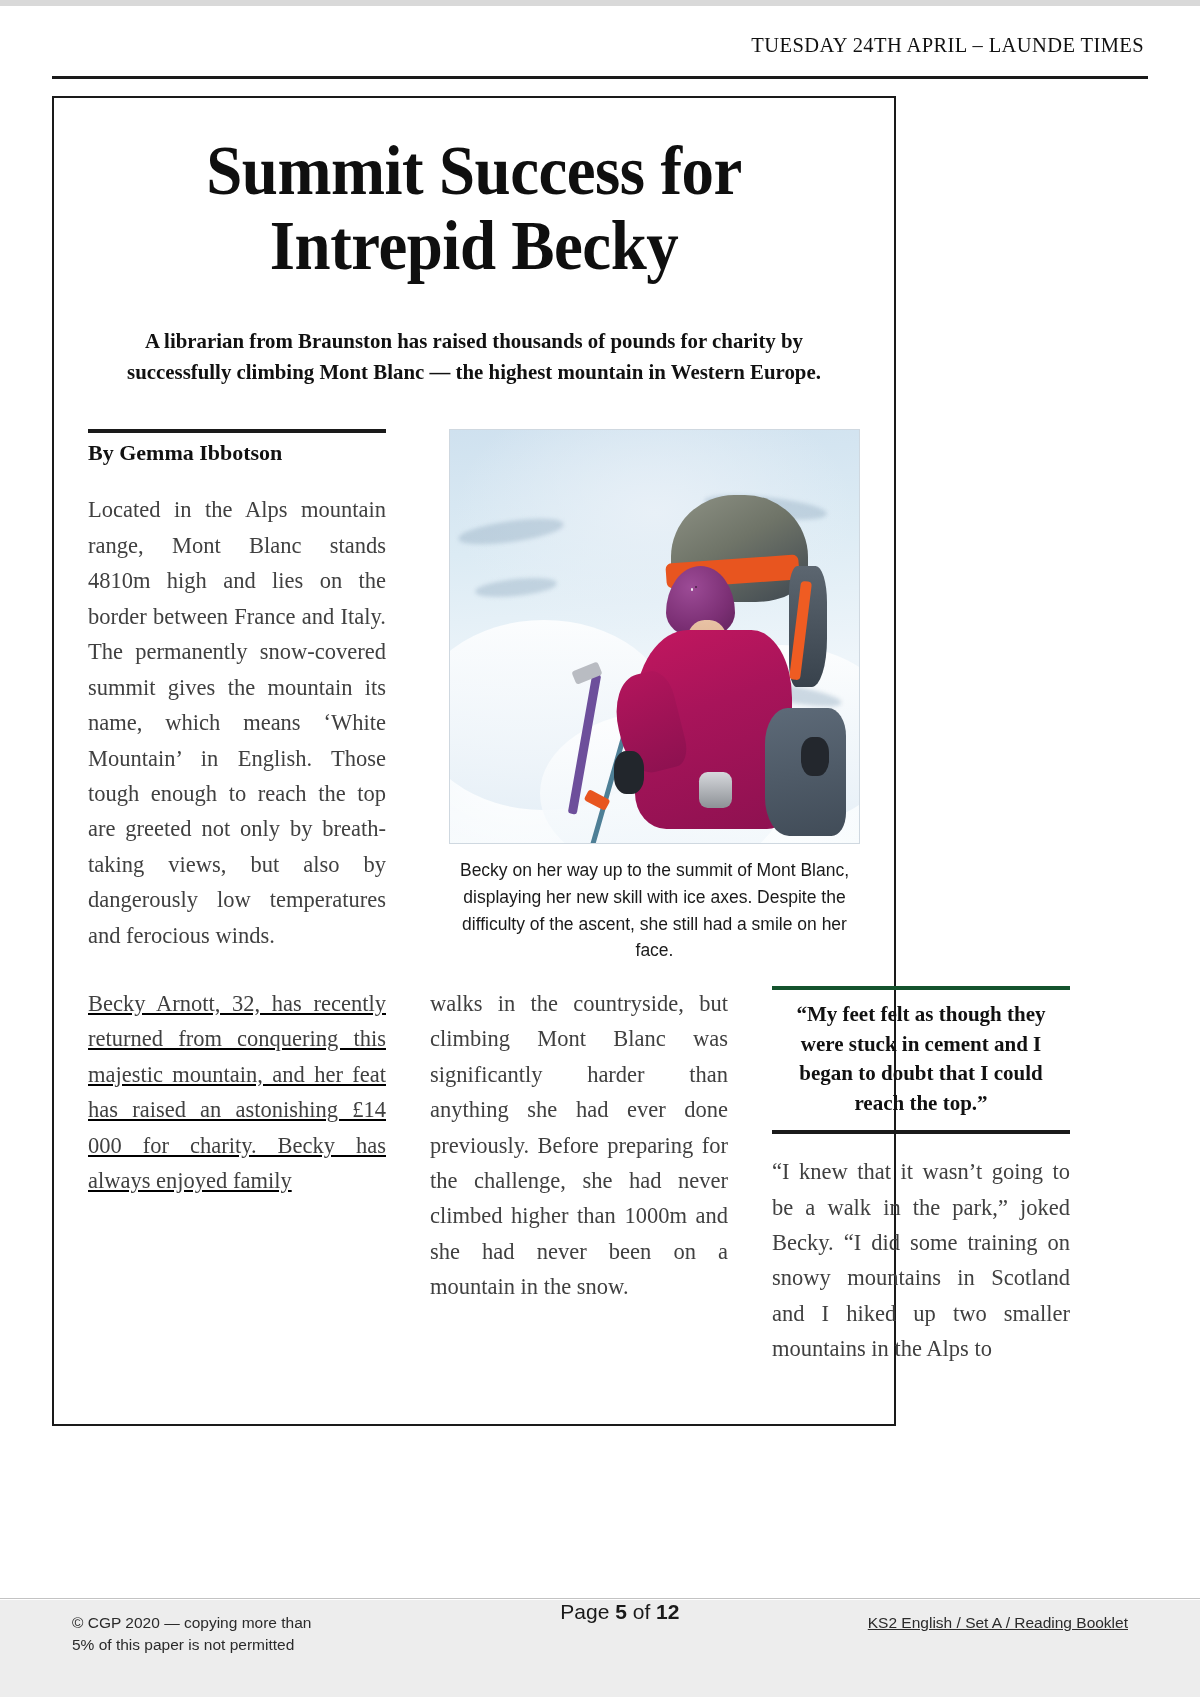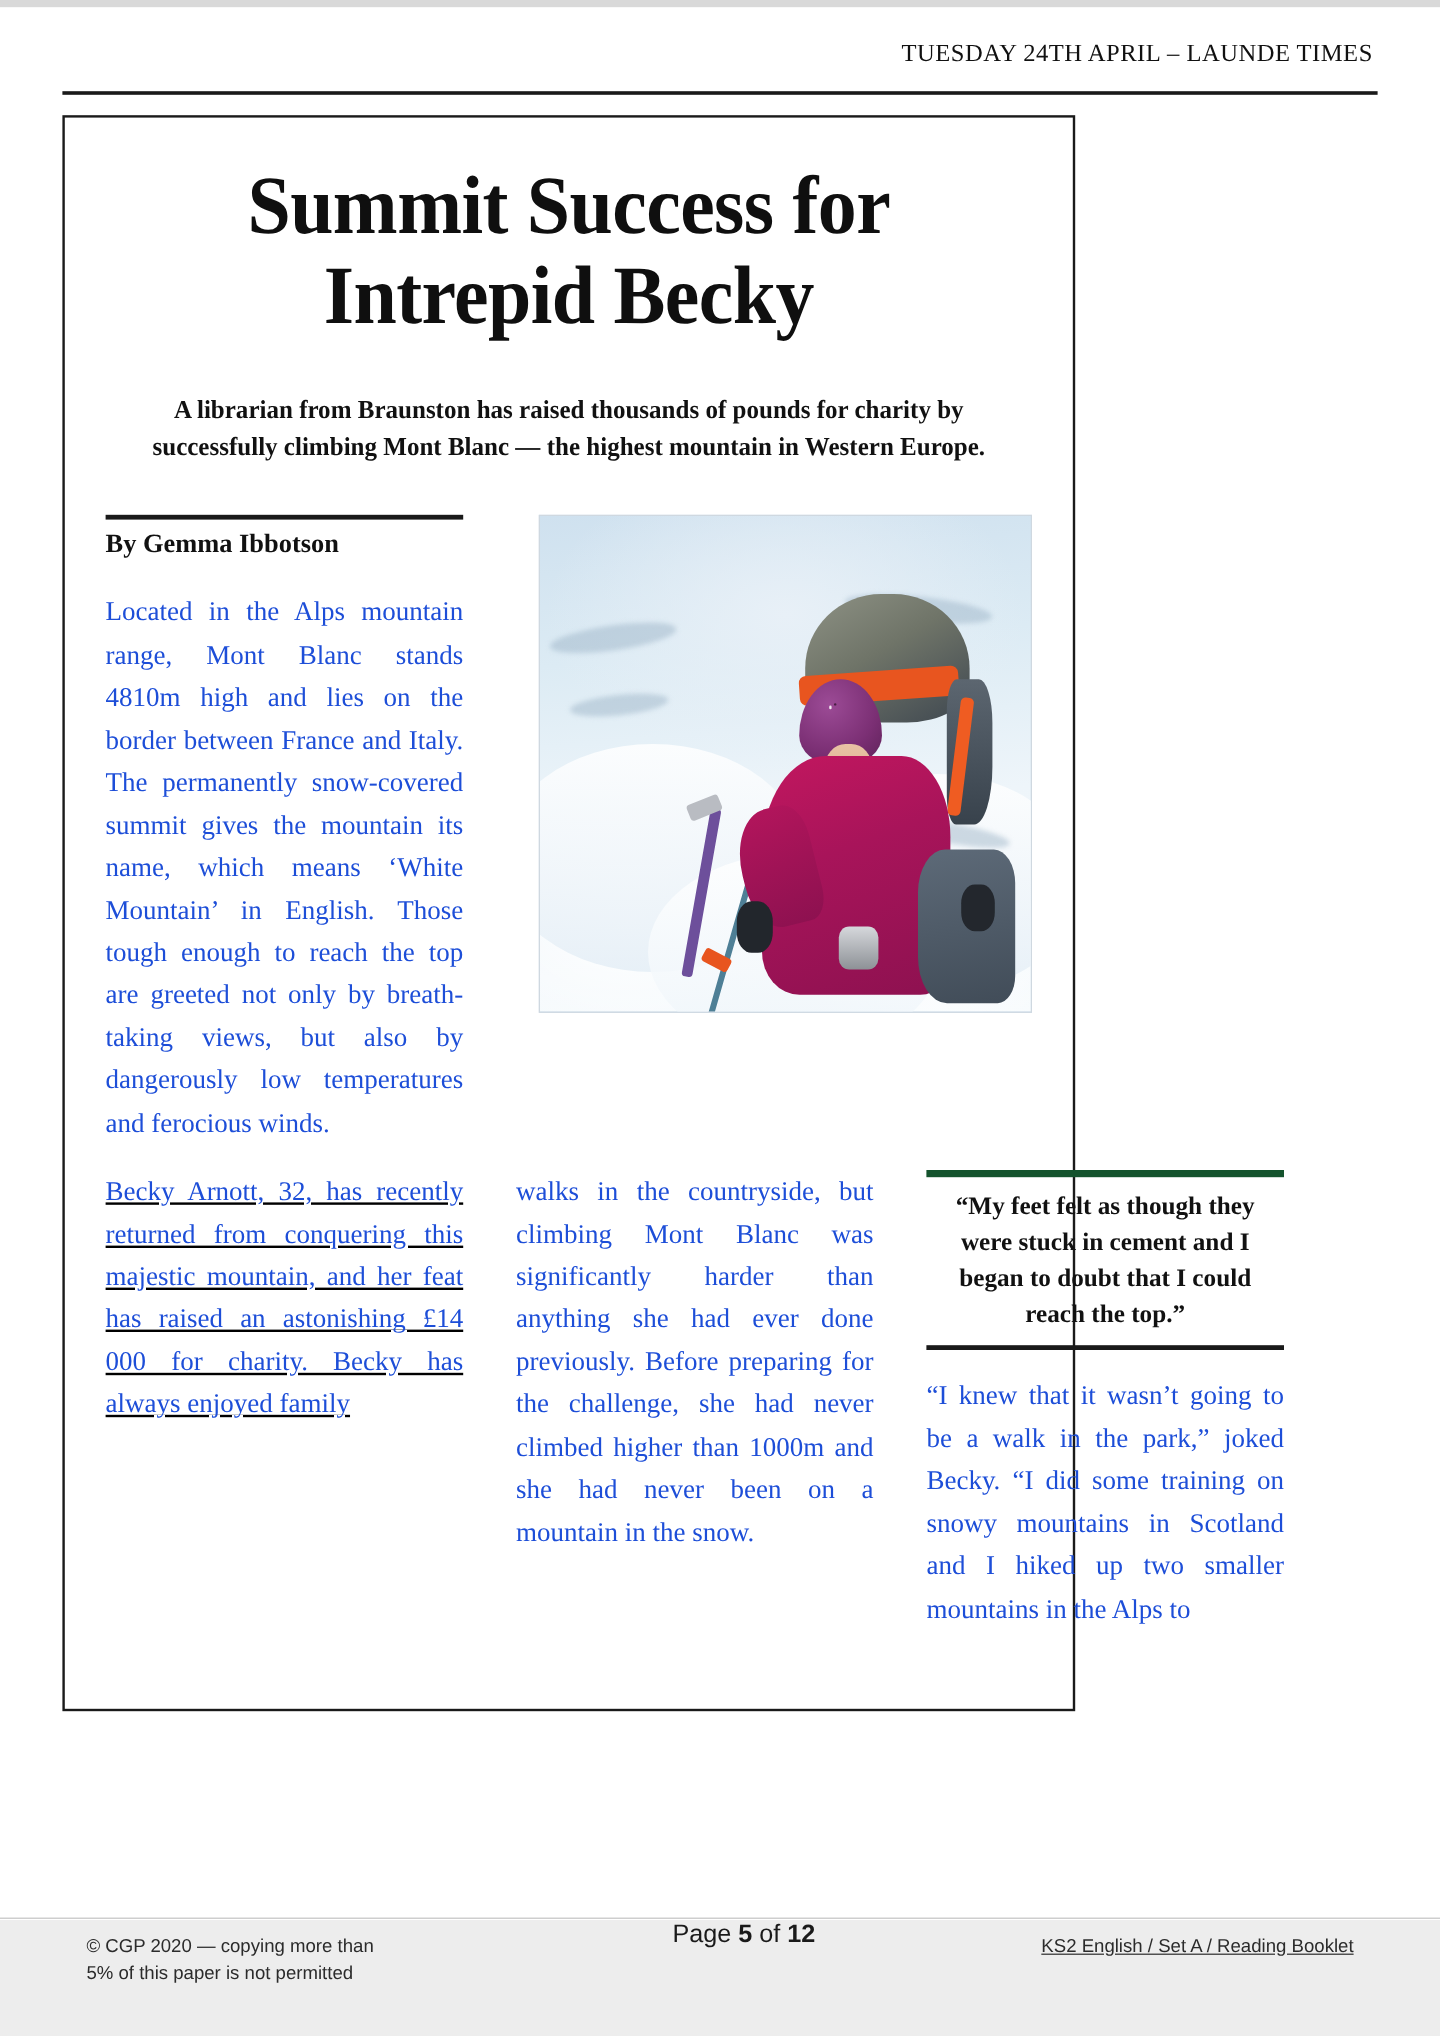--- a/index.html
+++ b/index.html
@@ -101,21 +101,21 @@
   .byline {
     font-weight: bold;
     font-size: 22px;
     color: #111;
     margin: 0 0 26px 0;
   }
   .body-text {
     font-family: "Liberation Serif", "DejaVu Serif", serif;
     font-size: 22.5px;
     line-height: 1.575;
-    color: #1d4ed8;
+    color: #404040;
     text-align: justify;
     margin: 0;
   }
 
   .photo-wrap {
     flex: 1 1 auto;
     margin-left: 32px;
   }
   .photo {
     position: relative;
@@ -309,21 +309,21 @@
     margin-top: 22px;
   }
   .lower .col {
     width: 298px;
     flex: 0 0 298px;
   }
   .lower .col + .col { margin-left: 44px; }
   .col-1-lower { margin-top: 0; text-decoration: underline; }
 
   .pullquote {
-    border-top: 6px solid #14532d;
+    border-top: 4px solid #14532d;
     border-bottom: 4px solid #1a1a1a;
     padding: 10px 2px 11px 2px;
     margin-bottom: 20px;
   }
   .pullquote p {
     margin: 0;
     font-weight: bold;
     font-size: 21px;
     line-height: 1.42;
     text-align: center;
@@ -439,20 +439,21 @@
             <div class="arm-l"></div>
             <div class="trousers"></div>
             <div class="gear-clip"></div>
             <div class="glove"></div>
             <div class="glove-r"></div>
             <div class="axe-shaft"></div>
             <div class="axe-head"></div>
             <div class="axe-pick"></div>
           </div>
         </div>
+        <p class="caption">Becky on her way up to the summit of Mont Blanc, displaying her new skill with ice axes.  Despite the difficulty of the ascent, she still had a smile on her face.</p>
       </div>
     </div>
 
     <div class="lower">
       <div class="col col-1-lower">
         <p class="body-text">Becky Arnott, 32, has recently returned from conquering this majestic mountain, and her feat has raised an astonishing £14 000 for charity.  Becky has always enjoyed family</p>
       </div>
 
       <div class="col">
         <p class="body-text">walks in the countryside, but climbing Mont Blanc was significantly harder than anything she had ever done previously.  Before preparing for the challenge, she had never climbed higher than 1000m and she had never been on a mountain in the snow.</p>

